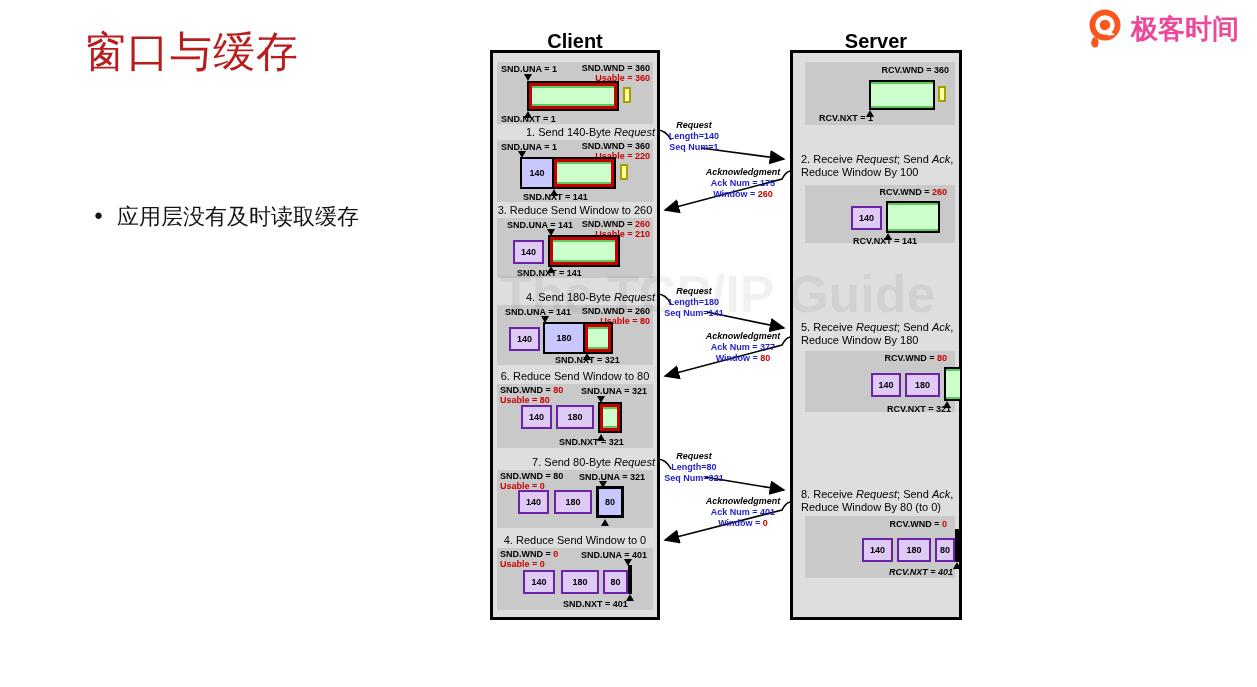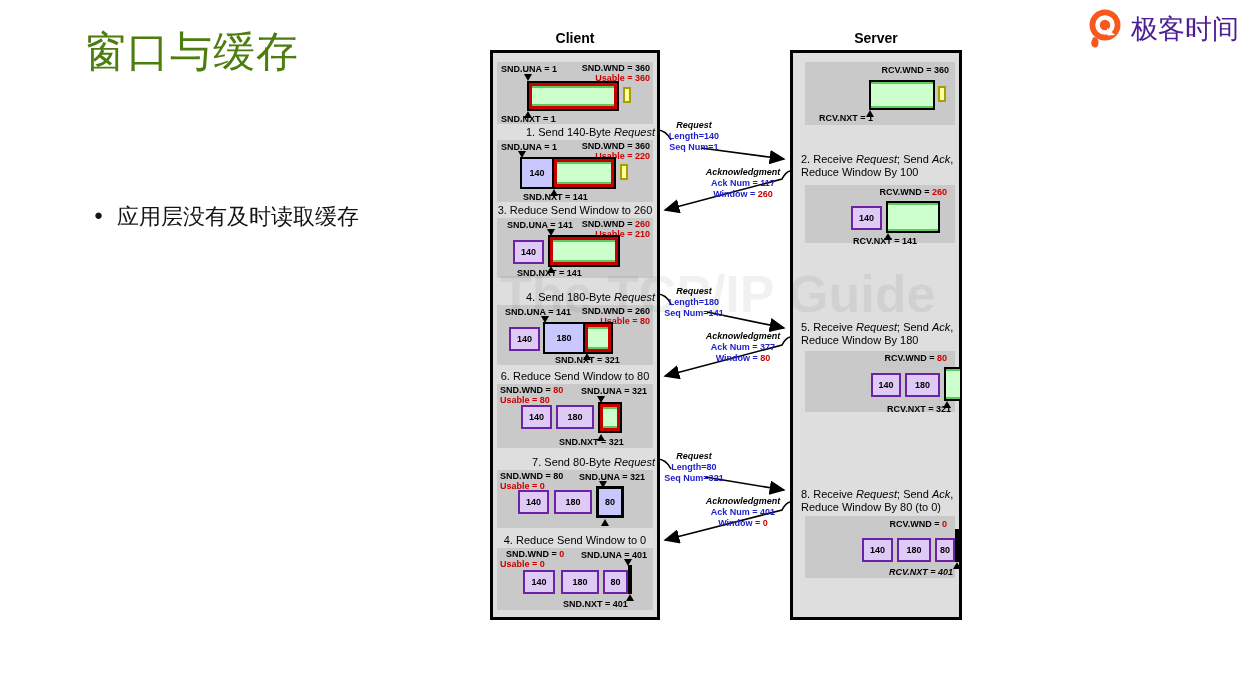--- a/index.html
+++ b/index.html
@@ -1,22 +1,22 @@
 <!DOCTYPE html>
 <html><head>
 <meta charset="utf-8">
 <style>
   html,body{margin:0;padding:0;background:#fff;}
   .slide{position:relative;width:1257px;height:687px;background:#ffffff;font-family:"Liberation Sans",sans-serif;overflow:hidden;}
-  .title{position:absolute;left:84px;top:24px;font-size:42px;font-weight:400;color:#4d7c0f;letter-spacing:1px;}
+  .title{position:absolute;left:84px;top:24px;font-size:42px;font-weight:400;color:#b91c1c;letter-spacing:1px;}
   .bullet{position:absolute;left:94px;top:202px;font-size:22px;color:#141414;}
   .bullet .dot{font-size:15px;vertical-align:4px;margin-right:14px;}
   .logo{position:absolute;left:1084px;top:8px;display:flex;align-items:center;gap:7px;}
-  .logo-text{font-size:27px;font-weight:normal;color:#4c1d95;}
-  .hdr{position:absolute;top:30px;font-size:14px;font-weight:bold;color:#000;text-align:center;}
+  .logo-text{font-size:27px;font-weight:bold;color:#ec4899;}
+  .hdr{position:absolute;top:30px;font-size:20px;font-weight:bold;color:#000;text-align:center;}
   .panel{position:absolute;top:50px;height:564px;border:3px solid #000;background:#dedede;}
   .blk{position:absolute;background:#c9c9c9;}
   .lbl{position:absolute;font-size:9px;font-weight:bold;line-height:9px;color:#000;white-space:nowrap;}
   .r{color:#cc0000;}
   .b{color:#2121cc;}
   .step{position:absolute;font-size:11px;font-weight:normal;color:#000;white-space:nowrap;line-height:13px;}
   .win{position:absolute;border:2px solid #000;display:flex;align-items:stretch;box-sizing:border-box;}
   .winred{flex:1;border:3px solid #c80000;display:flex;}
   .green{flex:1;background:#ccffcc;box-shadow:inset 0 2px 0 #5ec95e,inset 0 -2px 0 #5ec95e;}
   .seg{display:flex;align-items:center;justify-content:center;font-size:9px;font-weight:bold;color:#000;}
@@ -155,21 +155,21 @@
       <div class="ackbox" style="left:57px;top:20px;width:38px;height:24px;">180</div>
       <div class="win" style="left:99px;top:16px;width:28px;height:32px;border-width:3px;">
           <div class="seg sentfill">80</div>
         </div>
       <span class="tu" style="left:104px;top:49px;"></span>
     </div>
 
     <div class="step" style="top:481px;left:0;width:164px;text-align:center;">4. Reduce Send Window to 0</div>
 
     <div class="blk" style="left:4px;top:495px;width:156px;height:62px;">
-      <span class="lbl" style="left:9px;top:2px;"><span>SND.WND =</span> <span class="r">0</span></span>
+      <span class="lbl" style="left:3px;top:2px;"><span>SND.WND =</span> <span class="r">0</span></span>
       <span class="lbl r" style="left:3px;top:12px;">Usable = 0</span>
       <span class="lbl" style="right:6px;top:3px;">SND.UNA = 401</span>
       <span class="td" style="left:127px;top:11px;"></span>
       <div class="ackbox" style="left:26px;top:22px;width:32px;height:24px;">140</div>
       <div class="ackbox" style="left:64px;top:22px;width:38px;height:24px;">180</div>
       <div class="ackbox" style="left:106px;top:22px;width:25px;height:24px;">80</div>
       <div class="bar" style="left:131px;top:17px;height:29px;"></div>
       <span class="tu" style="left:129px;top:46px;"></span>
       <span class="lbl" style="left:66px;top:52px;">SND.NXT = 401</span>
     </div>
@@ -251,21 +251,21 @@
     <path d="M135,462 C131,463 129,466 127,470 L10,500" stroke="#000" stroke-width="1.6" fill="none" marker-end="url(#ah)"></path>
   </svg>
 
   <div class="alab" style="left:663px;top:120px;width:62px;z-index:20;">
     <span class="it">Request</span><br>
     <span class="b">Length=140</span><br>
     <span class="b">Seq Num=1</span>
   </div>
   <div class="alab" style="left:701px;top:167px;width:84px;z-index:20;">
     <span class="it">Acknowledgment</span><br>
-    <span class="b">Ack Num = 117</span><br>
+    <span class="b">Ack Num = 175</span><br>
     <span class="b">Window = </span><span class="r">260</span>
   </div>
 
   <div class="alab" style="left:663px;top:286px;width:62px;z-index:20;">
     <span class="it">Request</span><br>
     <span class="b">Length=180</span><br>
     <span class="b">Seq Num=141</span>
   </div>
   <div class="alab" style="left:701px;top:331px;width:84px;z-index:20;">
     <span class="it">Acknowledgment</span><br>

